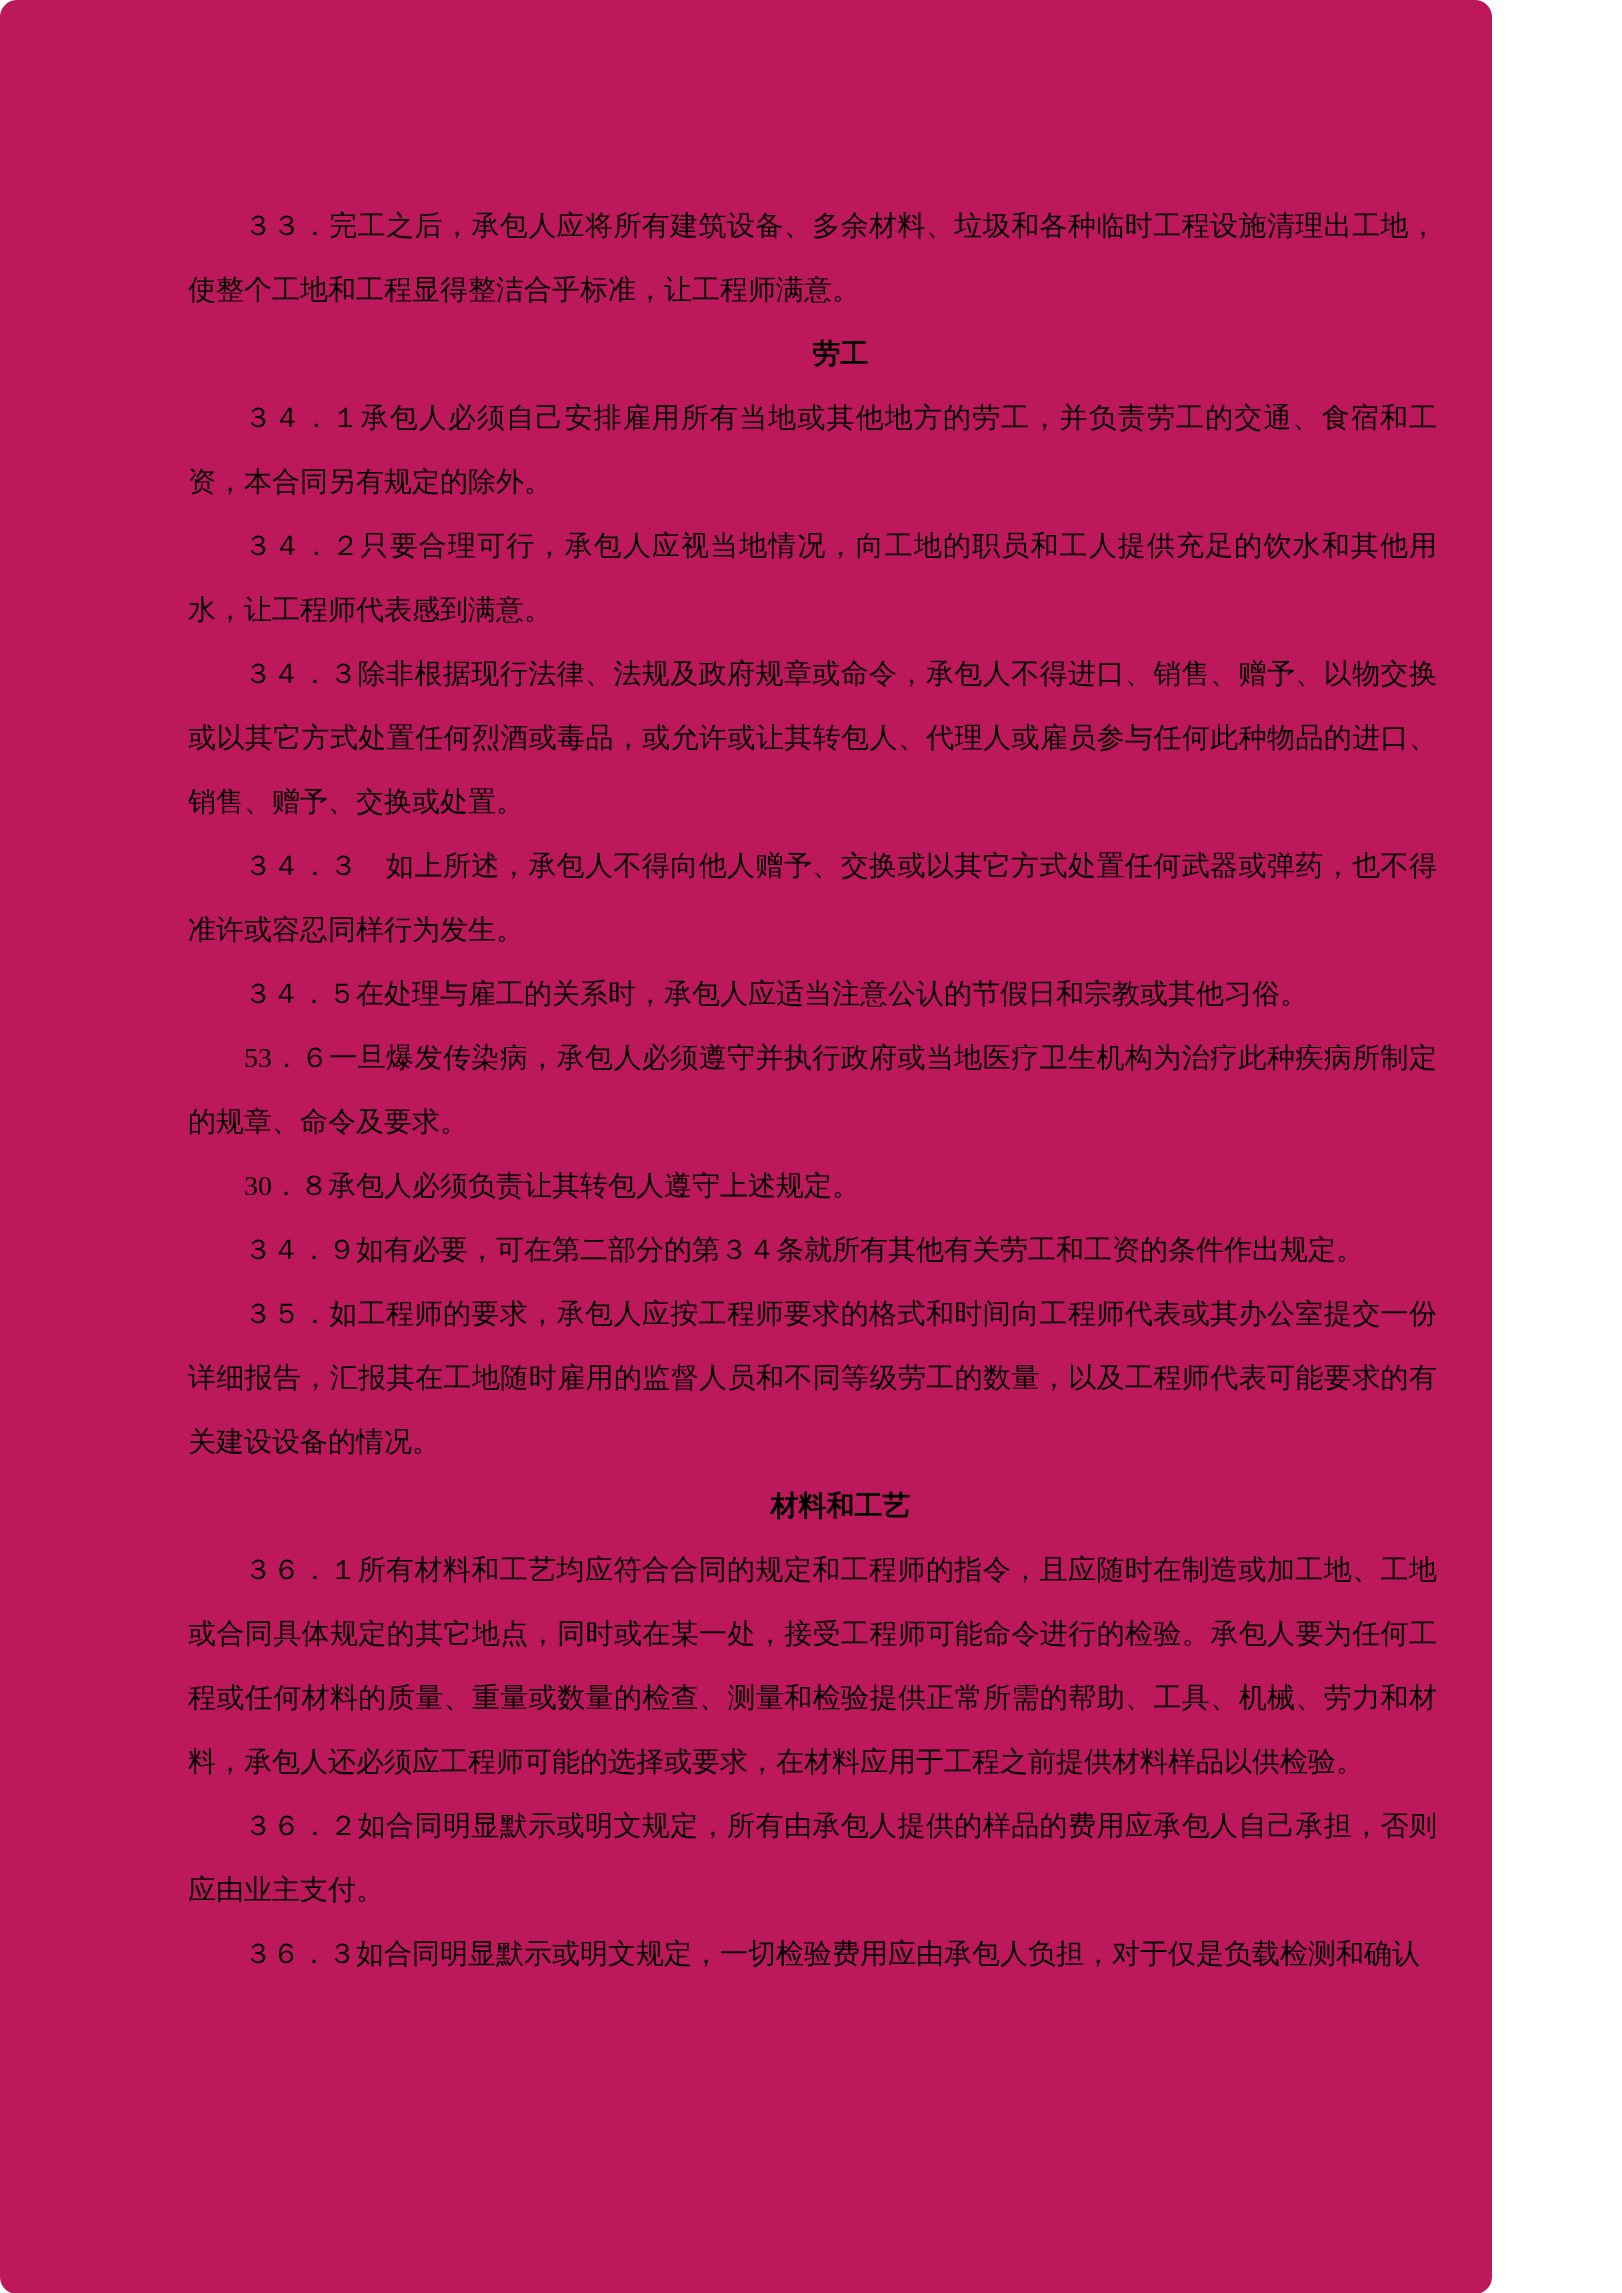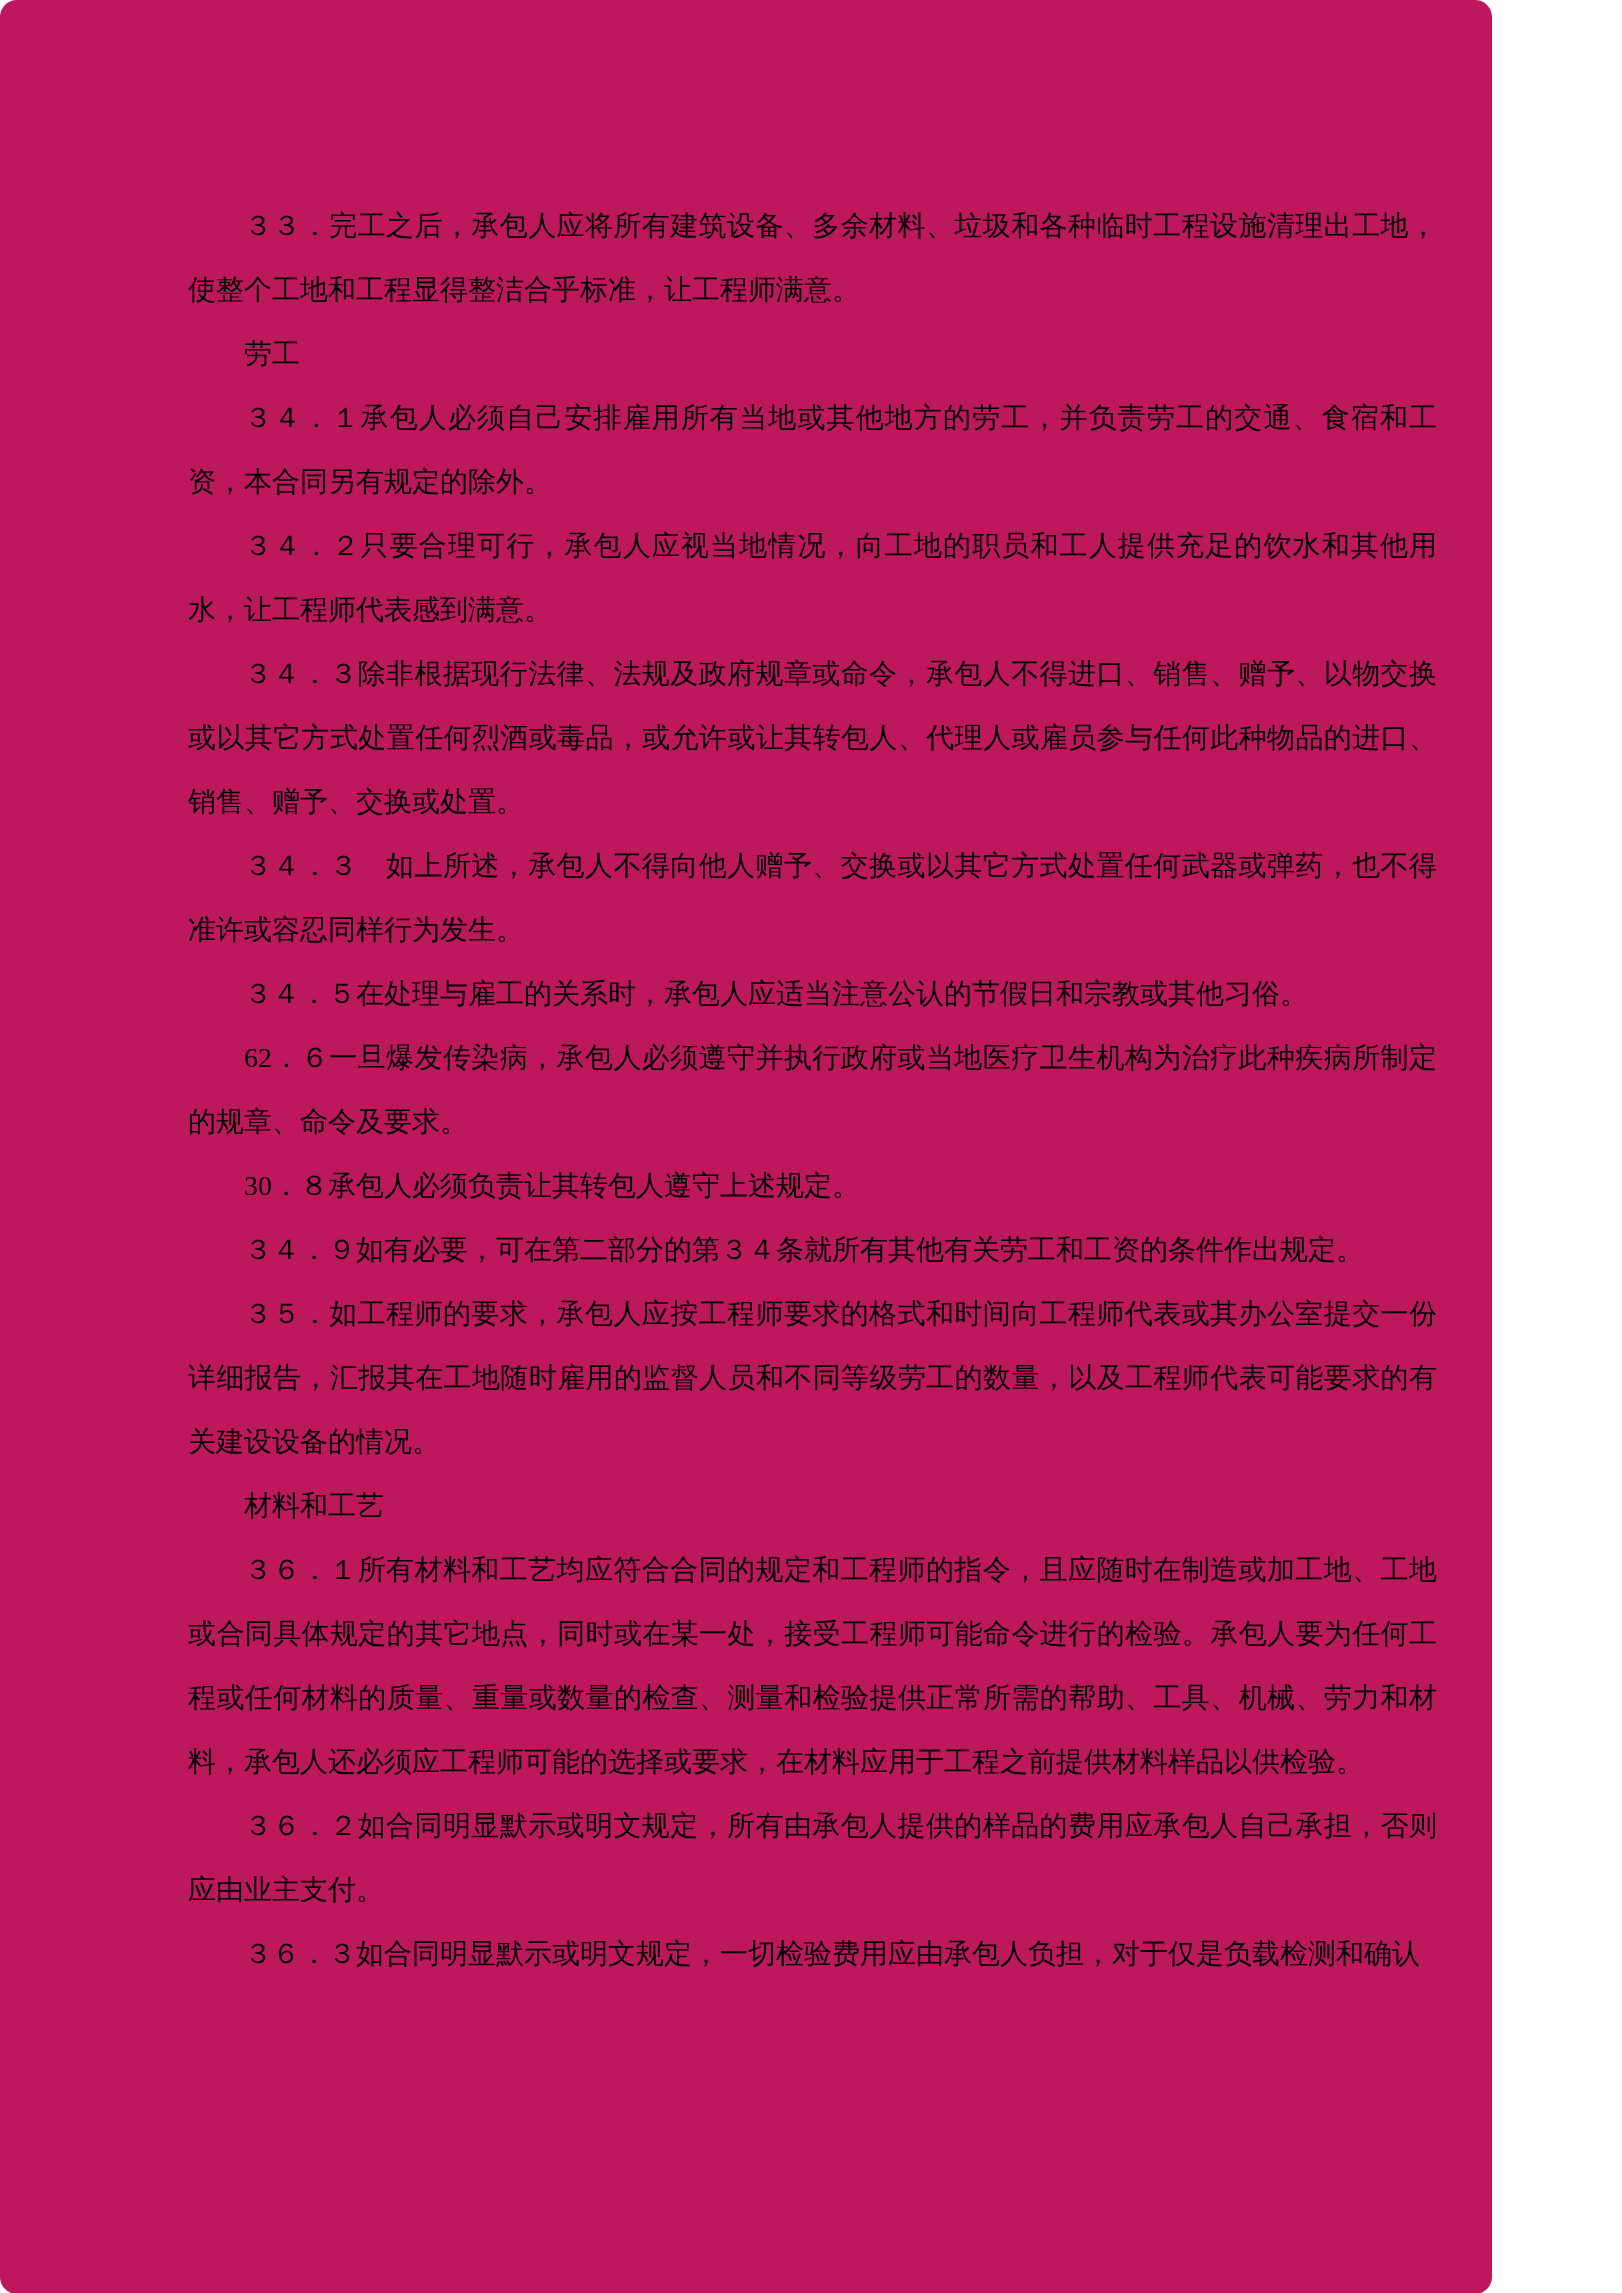--- a/index.html
+++ b/index.html
@@ -30,37 +30,37 @@
   .para {
     margin: 0;
     padding: 0;
     text-indent: 2em;
     font-weight: normal;
   }
   .para.bold {
     font-weight: normal;
   }
   .para.heading {
-    font-weight: normal;
-    text-align: left;
+    font-weight: bold;
+    text-align: center;
   }
 </style>
 </head>
 <body>
 
 <div class="page">
   <div class="content">
     <p class="para">３３．完工之后，承包人应将所有建筑设备、多余材料、垃圾和各种临时工程设施清理出工地，使整个工地和工程显得整洁合乎标准，让工程师满意。</p>
     <p class="para heading">劳工</p>
     <p class="para bold">３４．１承包人必须自己安排雇用所有当地或其他地方的劳工，并负责劳工的交通、食宿和工资，本合同另有规定的除外。</p>
     <p class="para">３４．２只要合理可行，承包人应视当地情况，向工地的职员和工人提供充足的饮水和其他用水，让工程师代表感到满意。</p>
     <p class="para">３４．３除非根据现行法律、法规及政府规章或命令，承包人不得进口、销售、赠予、以物交换或以其它方式处置任何烈酒或毒品，或允许或让其转包人、代理人或雇员参与任何此种物品的进口、销售、赠予、交换或处置。</p>
     <p class="para">３４．３　如上所述，承包人不得向他人赠予、交换或以其它方式处置任何武器或弹药，也不得准许或容忍同样行为发生。</p>
     <p class="para">３４．５在处理与雇工的关系时，承包人应适当注意公认的节假日和宗教或其他习俗。</p>
-    <p class="para">62．６一旦爆发传染病，承包人必须遵守并执行政府或当地医疗卫生机构为治疗此种疾病所制定的规章、命令及要求。</p>
+    <p class="para">53．６一旦爆发传染病，承包人必须遵守并执行政府或当地医疗卫生机构为治疗此种疾病所制定的规章、命令及要求。</p>
     <p class="para">30．８承包人必须负责让其转包人遵守上述规定。</p>
     <p class="para">３４．９如有必要，可在第二部分的第３４条就所有其他有关劳工和工资的条件作出规定。</p>
     <p class="para">３５．如工程师的要求，承包人应按工程师要求的格式和时间向工程师代表或其办公室提交一份详细报告，汇报其在工地随时雇用的监督人员和不同等级劳工的数量，以及工程师代表可能要求的有关建设设备的情况。</p>
     <p class="para heading">材料和工艺</p>
     <p class="para bold">３６．１所有材料和工艺均应符合合同的规定和工程师的指令，且应随时在制造或加工地、工地或合同具体规定的其它地点，同时或在某一处，接受工程师可能命令进行的检验。承包人要为任何工程或任何材料的质量、重量或数量的检查、测量和检验提供正常所需的帮助、工具、机械、劳力和材料，承包人还必须应工程师可能的选择或要求，在材料应用于工程之前提供材料样品以供检验。</p>
     <p class="para">３６．２如合同明显默示或明文规定，所有由承包人提供的样品的费用应承包人自己承担，否则应由业主支付。</p>
     <p class="para">３６．３如合同明显默示或明文规定，一切检验费用应由承包人负担，对于仅是负载检测和确认</p>
   </div>
 </div>
 

